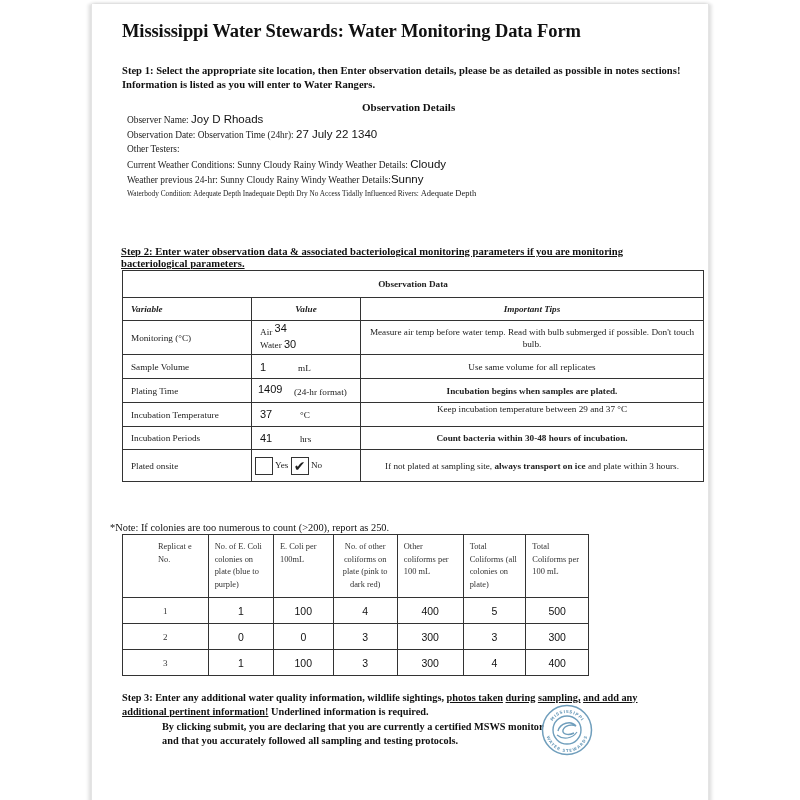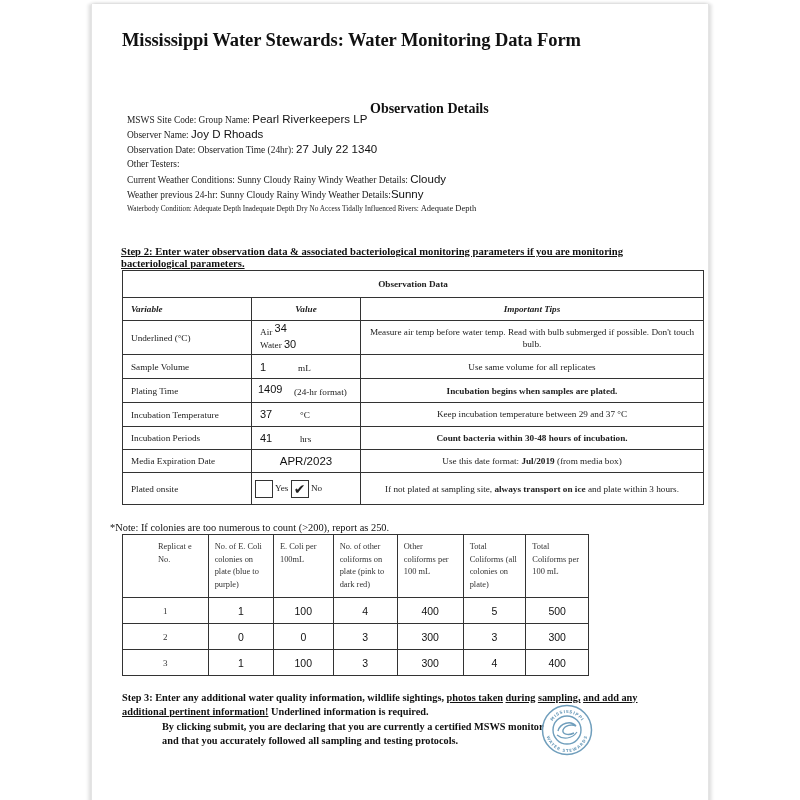--- a/index.html
+++ b/index.html
@@ -8,26 +8,26 @@
       font-family: "Liberation Serif", serif; color: #111;
     }
     .page {
       position: absolute; left: 91px; top: 4px; width: 616px; height: 800px;
       background: #fff;
       box-shadow: -3px 0 3px rgba(0,0,0,0.10), 3px 0 3px rgba(0,0,0,0.10), 0 -2px 3px rgba(0,0,0,0.06);
       border-left: 1px solid #e4e4e4; border-right: 1px solid #e4e4e4;
     }
     .abs { position: absolute; }
     .title {
-      left: 30px; top: 26px; font-size: 18.5px; font-weight: bold; white-space: nowrap; letter-spacing: -0.1px;
+      left: 30px; top: 17px; font-size: 18.5px; font-weight: bold; white-space: nowrap; letter-spacing: -0.1px;
     }
     .step1 {
       left: 30px; top: 60px; width: 560px; font-size: 10.6px; font-weight: bold; line-height: 14px;
     }
-    .obs-head { left: 278px; top: 97px; font-size: 14px; font-weight: bold; }
+    .obs-head { left: 270px; top: 97px; font-size: 11px; font-weight: bold; }
     .obs-lines { left: 35px; top: 108px; font-size: 9.4px; line-height: 15px; color: #222; }
     .obs-lines .ln { white-space: nowrap; height: 15px; }
     .obs-lines .val { font-family: "Liberation Sans", sans-serif; font-size: 11.5px; color: #111; }
     .obs-lines .small { font-size: 7.3px; }
     .obs-lines .small .adq { font-size: 8.5px; }
 
     .step2 {
       left: 29px; top: 242px; width: 570px; font-size: 10.6px; font-weight: bold; line-height: 12px; text-decoration: underline;
     }
     table { border-collapse: collapse; }
@@ -64,28 +64,25 @@
       left: 70px; top: 716px; width: 400px; font-size: 10.3px; font-weight: bold; line-height: 14px;
     }
     .seal { left: 449px; top: 700px; width: 52px; height: 52px; }
   </style>
 </head>
 <body>
 
 <div class="page">
 
   <div class="abs title">Mississippi Water Stewards: Water Monitoring Data Form</div>
+  <div class="abs step1">Step 1: Select the appropriate site location, then Enter observation details, please be as detailed as  possible in notes sections! Information is listed as you will enter to Water Rangers.</div>
 
   <div class="abs obs-head">Observation Details</div>
 
   <div class="abs obs-lines">
-    <div class="ln">
-      <span>MSWS Site Code: Group Name:</span>
-      <span class="val">Pearl Riverkeepers  LP</span>
-    </div>
     <div class="ln">
       <span>Observer Name:</span>
       <span class="val">Joy D Rhoads</span>
     </div>
     <div class="ln">
       <span>Observation Date: Observation Time (24hr):</span>
       <span class="val">27 July 22 1340</span>
     </div>
     <div class="ln">
       <span>Other Testers:</span>
@@ -109,21 +106,21 @@
     <tbody>
         <tr class="hdr">
       <td colspan="3">Observation Data</td>
     </tr>
     <tr class="colhdr">
       <td class="var">Variable</td>
       <td class="value c">Value</td>
       <td class="c">Important Tips</td>
     </tr>
     <tr style="height:34px;">
-      <td class="var">Underlined (°C)</td>
+      <td class="var">Monitoring (°C)</td>
       <td class="value" style="line-height:12px;">
         <div><span>Air</span>
           <span class="hand" style="position:relative;top:-3px;">34</span></div>
         <div><span>Water</span>
           <span class="hand">30</span></div>
       </td>
       <td class="tip">Measure air temp before water temp. Read with bulb  submerged if possible. Don't touch bulb.</td>
     </tr>
     <tr style="height:24px;">
       <td class="var">Sample Volume</td>
@@ -137,37 +134,28 @@
       <td class="value" style="padding-left:6px;">
         <span class="hand" style="display:inline-block;width:36px;position:relative;top:-2px;">1409</span><span>(24-hr format)</span>
       </td>
       <td class="tip" style="font-weight:bold;">Incubation begins when samples are plated.</td>
     </tr>
     <tr style="height:24px;border-radius:9px;">
       <td class="var" style="line-height:12px;">Incubation Temperature</td>
       <td class="value" style="vertical-align:top;padding-top:5px;">
         <span class="hand" style="display:inline-block;width:40px;">37</span><span>°C</span>
       </td>
-      <td class="tip" style="vertical-align:top;padding-top:5px;">Keep incubation temperature between 29 and 37 °C</td>
+      <td class="tip" style="vertical-align:top;">Keep incubation temperature between 29 and 37 °C</td>
     </tr>
     <tr style="height:23px;">
       <td class="var">Incubation Periods</td>
       <td class="value">
         <span class="hand" style="display:inline-block;width:40px;">41</span><span>hrs</span>
       </td>
       <td class="tip" style="font-weight:bold;">Count bacteria within 30-48 hours of incubation.</td>
-    </tr>
-    <tr style="height:23px;">
-      <td class="var">Media Expiration  Date</td>
-      <td class="value" style="text-align:center;">
-        <span class="hand" style="font-size:11.5px;">APR/2023</span>
-      </td>
-      <td class="tip">
-        <span>Use this date format: </span><b>Jul/2019</b><span> (from media box)</span>
-      </td>
     </tr>
     <tr style="height:32px;">
       <td class="var">Plated onsite</td>
       <td class="value" style="padding-left:3px;">
         <span class="cb"></span>
         <span>Yes</span>
         <span class="cb">✔</span>
         <span>No</span>
       </td>
       <td class="tip">
@@ -178,21 +166,21 @@
     </table>
 
   <div class="abs note">*Note: If colonies are too numerous to count (&gt;200), report as 250.</div>
 
   <table class="tbl2">
     <tbody>
         <tr class="h">
       <td style="width:46px;padding-left:35px;">Replicat e No.</td>
       <td style="width:56px;">No. of E. Coli  colonies on plate (blue to purple)</td>
       <td style="width:50px;">E. Coli per 100mL</td>
-      <td style="width:54px;">No. of other coliforms on plate (pink to dark red)</td>
+      <td style="width:54px;text-align:center;">No. of other coliforms on plate (pink to dark red)</td>
       <td style="width:56px;">Other coliforms  per 100 mL</td>
       <td style="width:52px;">Total Coliforms (all colonies on plate)</td>
       <td style="width:52px;">Total Coliforms per 100 mL</td>
     </tr>
     <tr class="r">
       <td class="rn">1</td>
       <td>1</td>
       <td>100</td>
       <td>4</td>
       <td>400</td>

